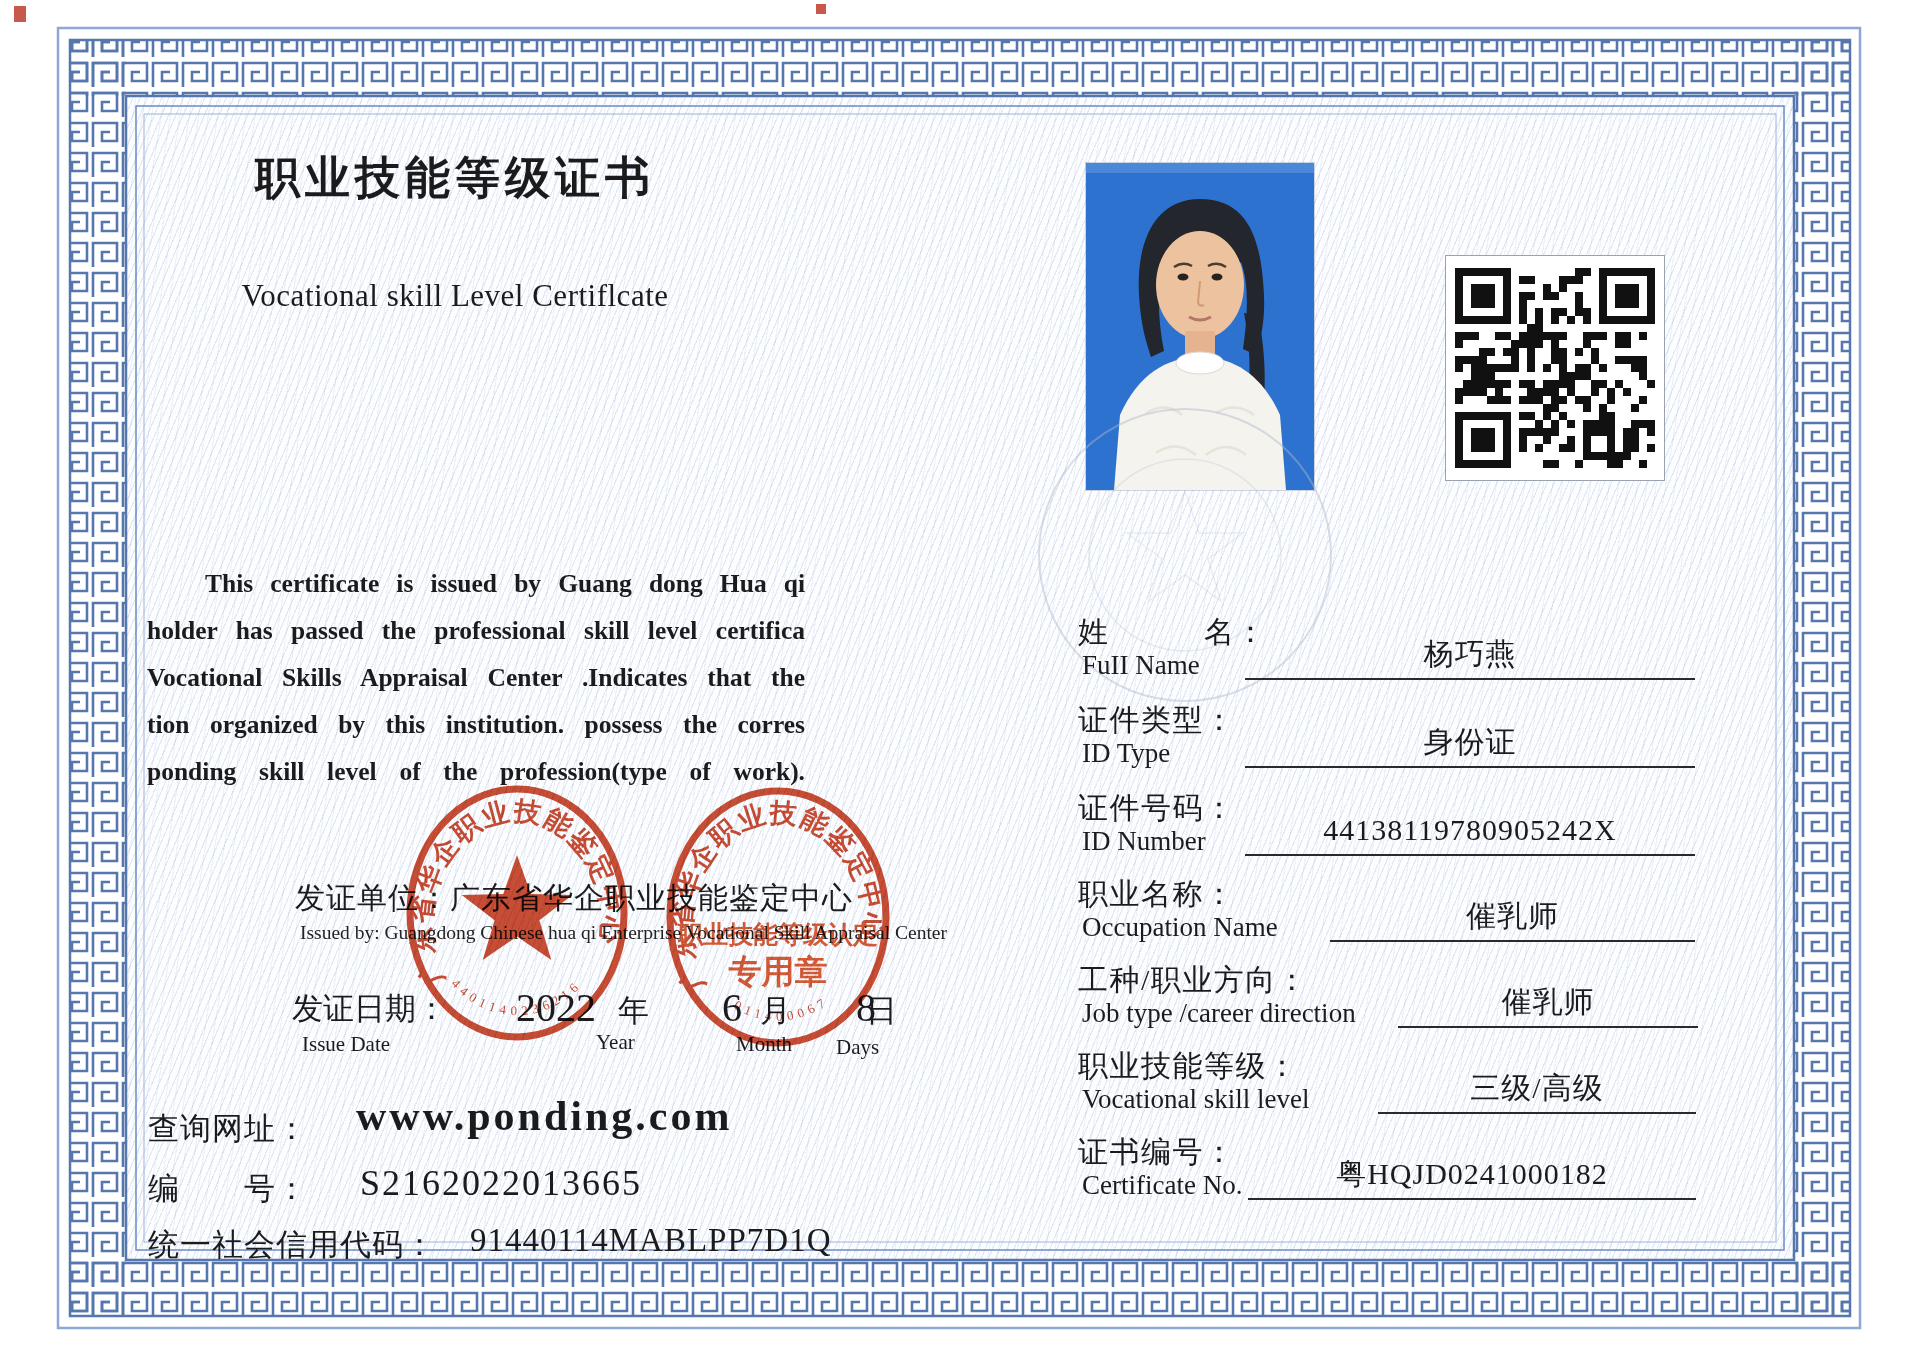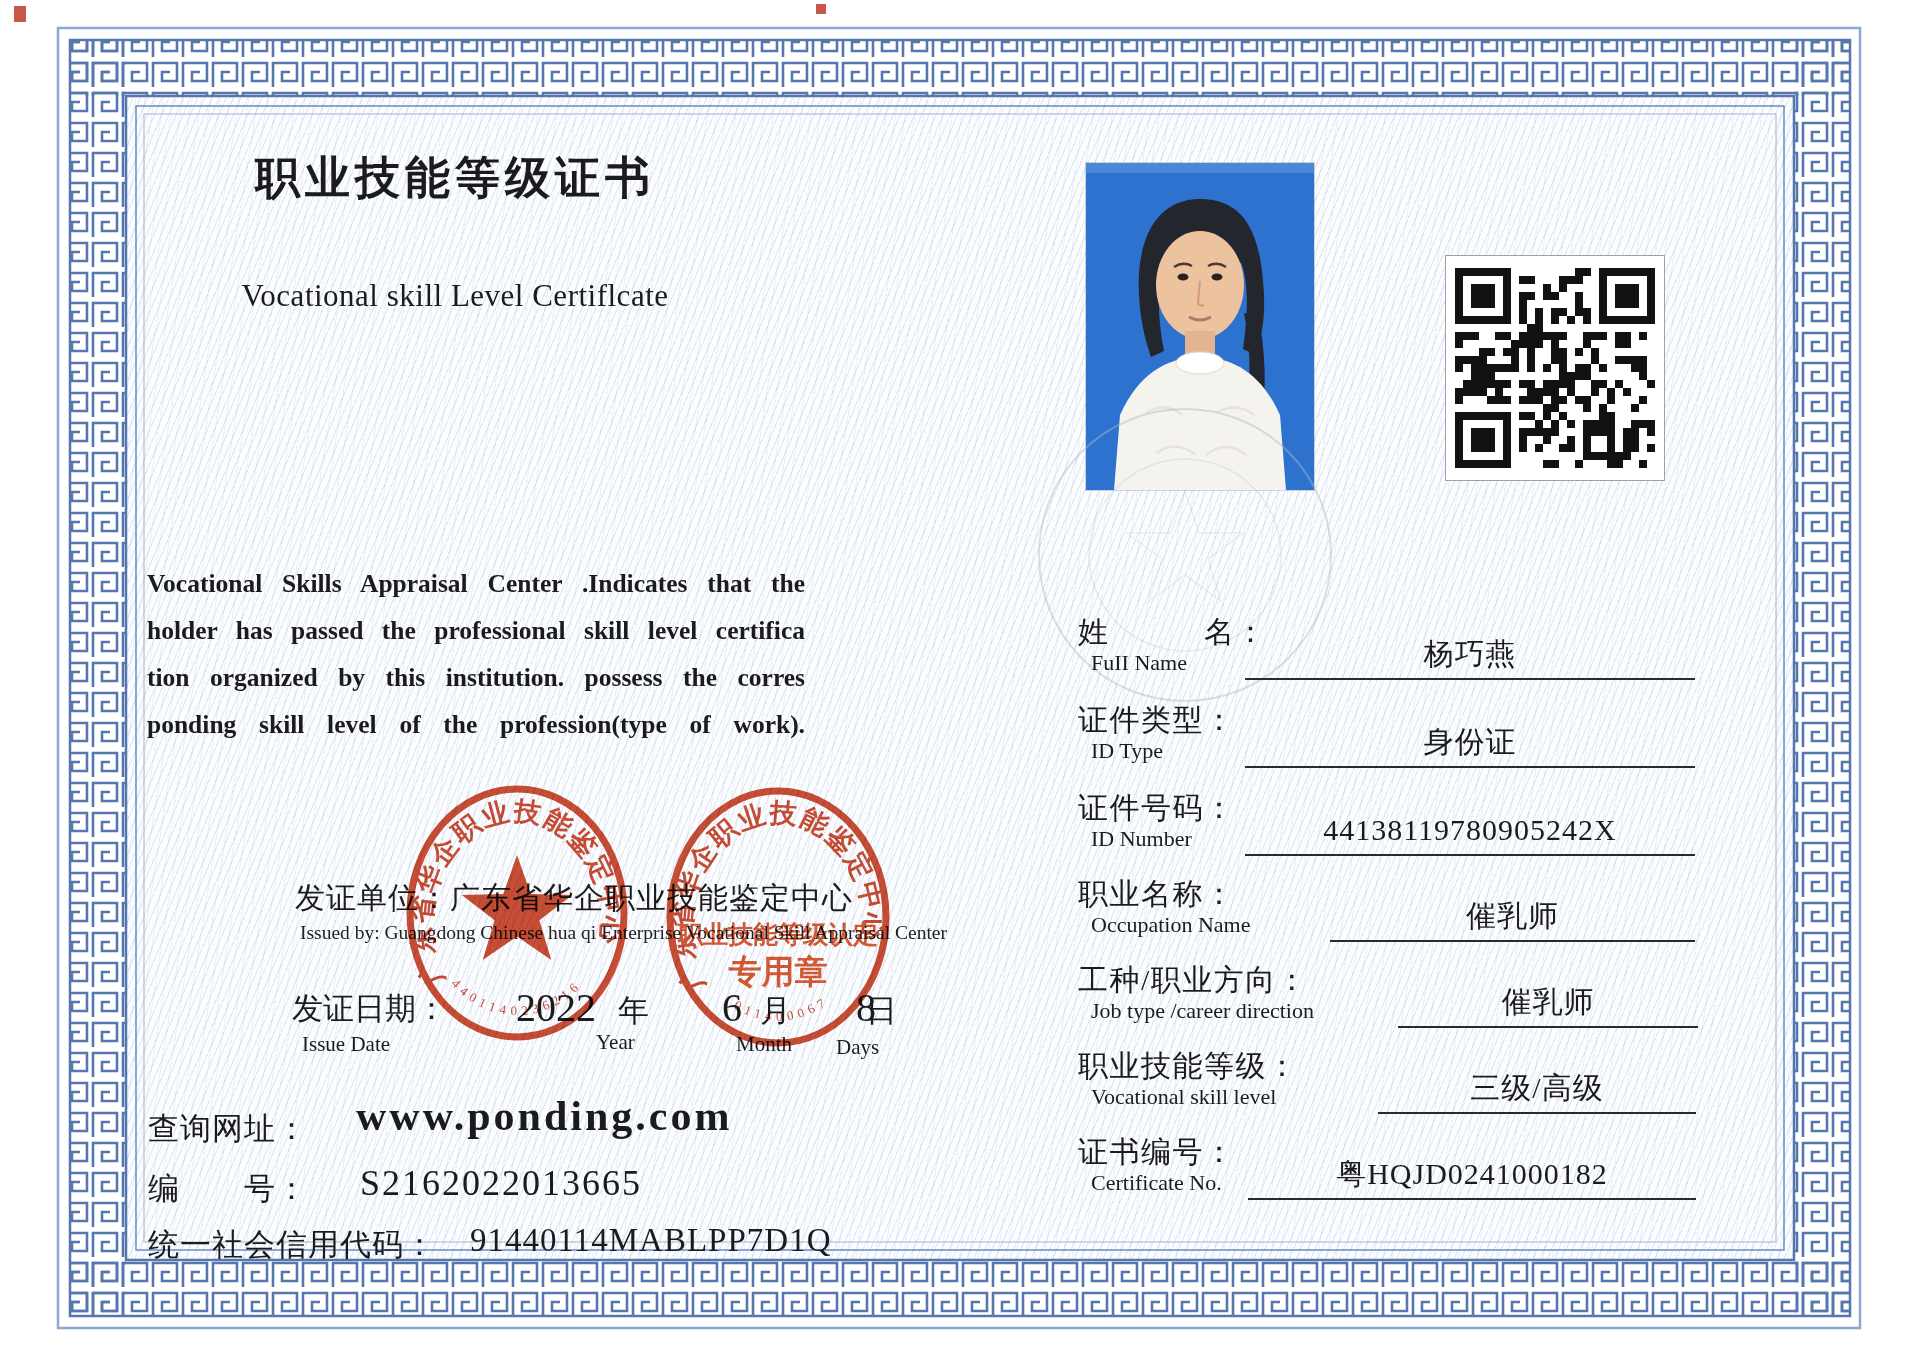--- a/index.html
+++ b/index.html
@@ -24,21 +24,21 @@
   .issuer{left:295px;top:878px;font-size:30px;letter-spacing:1px;}
   .issuer-en{left:300px;top:922px;font-size:19.5px;color:#222;}
   .d-cn{font-size:31px;} .d-num{font-size:40px;margin-left:24px;} .d-sub{font-size:21px;}
   .site-label,.no-label,.uscc-label{font-size:31px;letter-spacing:1px;}
   .site-value{font-size:42px;font-weight:bold;letter-spacing:3px;}
   .no-value{font-size:36px;letter-spacing:2px;}
   .uscc-value{font-size:33px;letter-spacing:1px;}
   
   .row{position:absolute;left:1078px;width:640px;height:88px;}
   .row .lcn{position:absolute;left:0;top:0;font-size:30px;letter-spacing:1.5px;}
-  .row .len{position:absolute;left:13px;top:38px;font-size:22px;}
+  .row .len{position:absolute;left:4px;top:38px;font-size:27px;}
   .row .u{position:absolute;left:167px;width:450px;top:66px;border-bottom:2px solid #2a2a2e;}
   .row .v{position:absolute;left:167px;width:450px;top:18px;height:48px;line-height:48px;
           text-align:center;font-size:30px;letter-spacing:1px;}
   .seal{mix-blend-mode:multiply;opacity:.9;}
   .photo-border{box-shadow:0 0 0 1px rgba(120,140,170,.35);}
   .qr-box{left:1446px;top:256px;width:218px;height:224px;background:#fff;
           box-shadow:0 0 0 1px #9aa2ad;display:flex;align-items:center;justify-content:center;}
   .artifact{background:#c0392b;opacity:.85;}
 </style>
 </head>
@@ -66,22 +66,23 @@
   </svg>
 
   <div class="abs artifact" style="left:14px;top:6px;width:12px;height:16px;"></div>
   <div class="abs artifact" style="left:816px;top:4px;width:10px;height:10px;"></div>
 
   <div class="abs title">职业技能等级证书</div>
   <div class="abs subtitle">Vocational skill Level  Certiflcate</div>
 
 
   <div class="abs en-para" style="font-weight:600;">
+    <div class="indent">This certificate is issued by Guang dong Hua qi</div>
+    <div>holder has passed the professional skill level certifica</div>
     <div>Vocational Skills Appraisal Center .Indicates that the</div>
-    <div>holder has passed the professional skill level certifica</div>
     <div>tion organized by this institution. possess the corres</div>
     <div>ponding  skill level of the profession(type of  work).</div>
   </div>
 
   <div class="abs issuer">发证单位：广东省华企职业技能鉴定中心</div>
   <div class="abs issuer-en">Issued by: Guangdong Chinese hua qi Enterprise Vocational Skill Appraisal Center</div>
 
   <div class="abs d-cn" style="left:292px;top:988px;">发证日期：</div>
   <div class="abs d-num" style="left:492px;top:984px;">2022</div>
   <div class="abs d-cn" style="left:618px;top:990px;">年</div>

